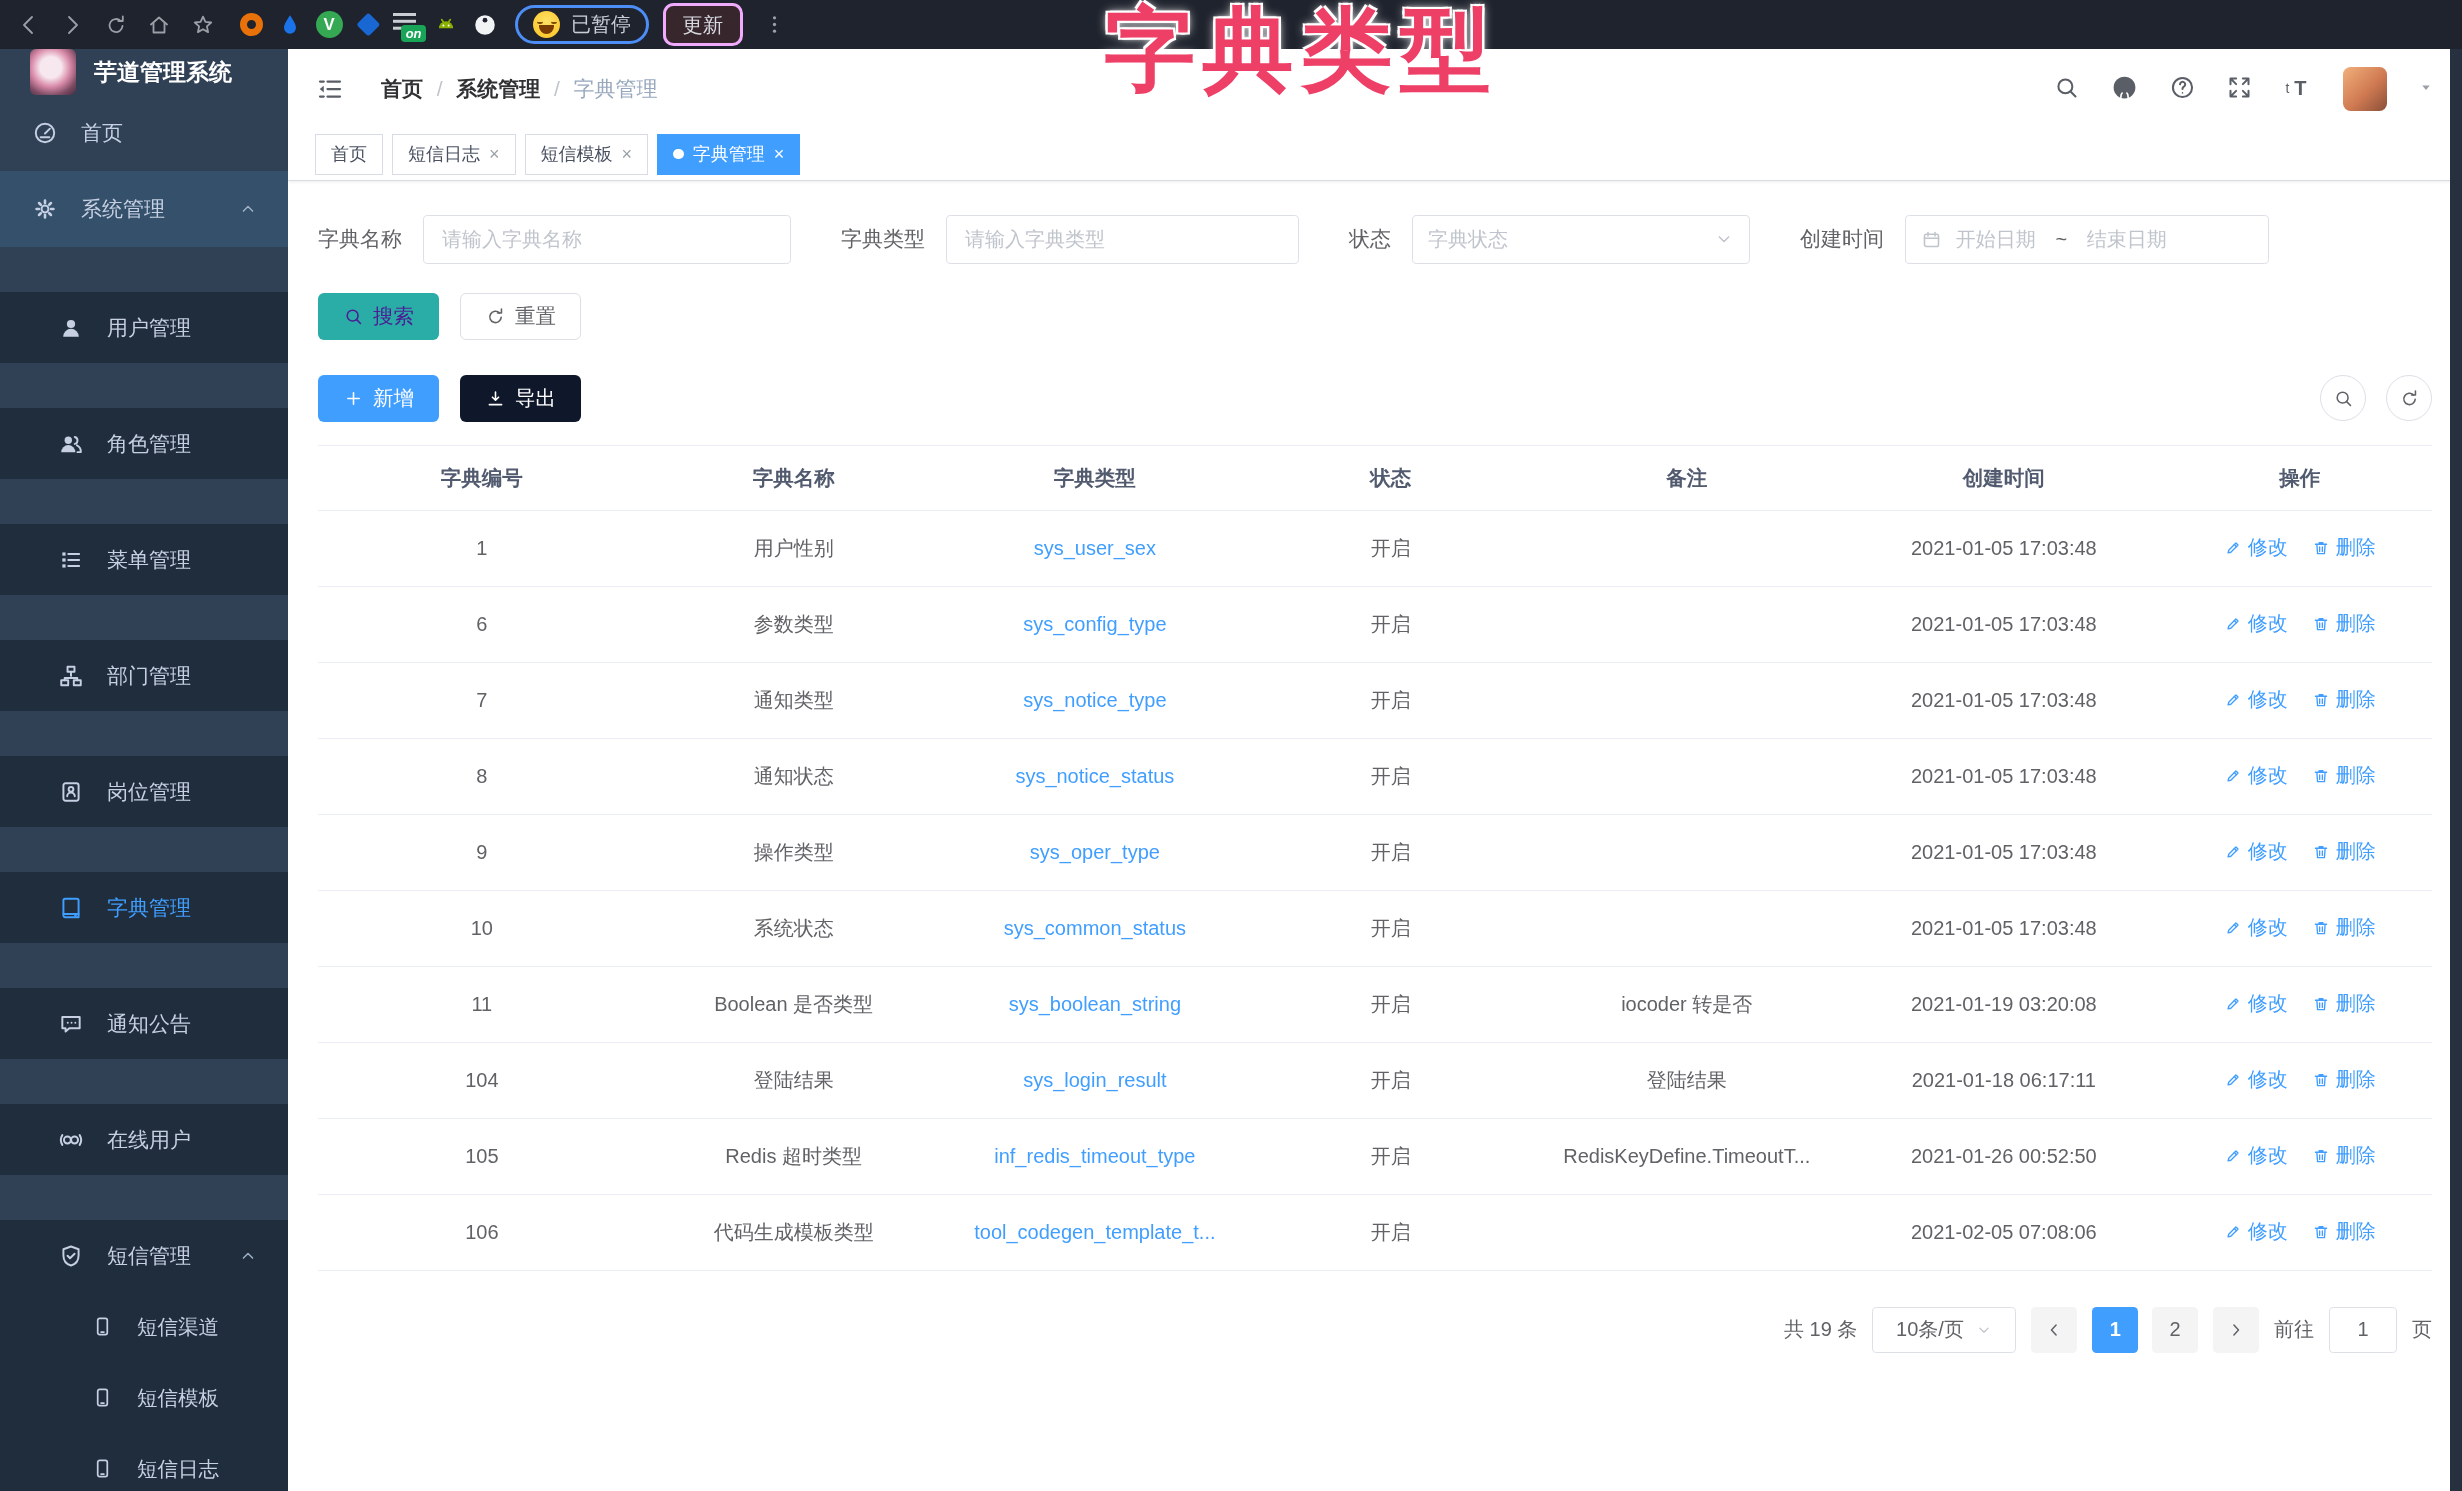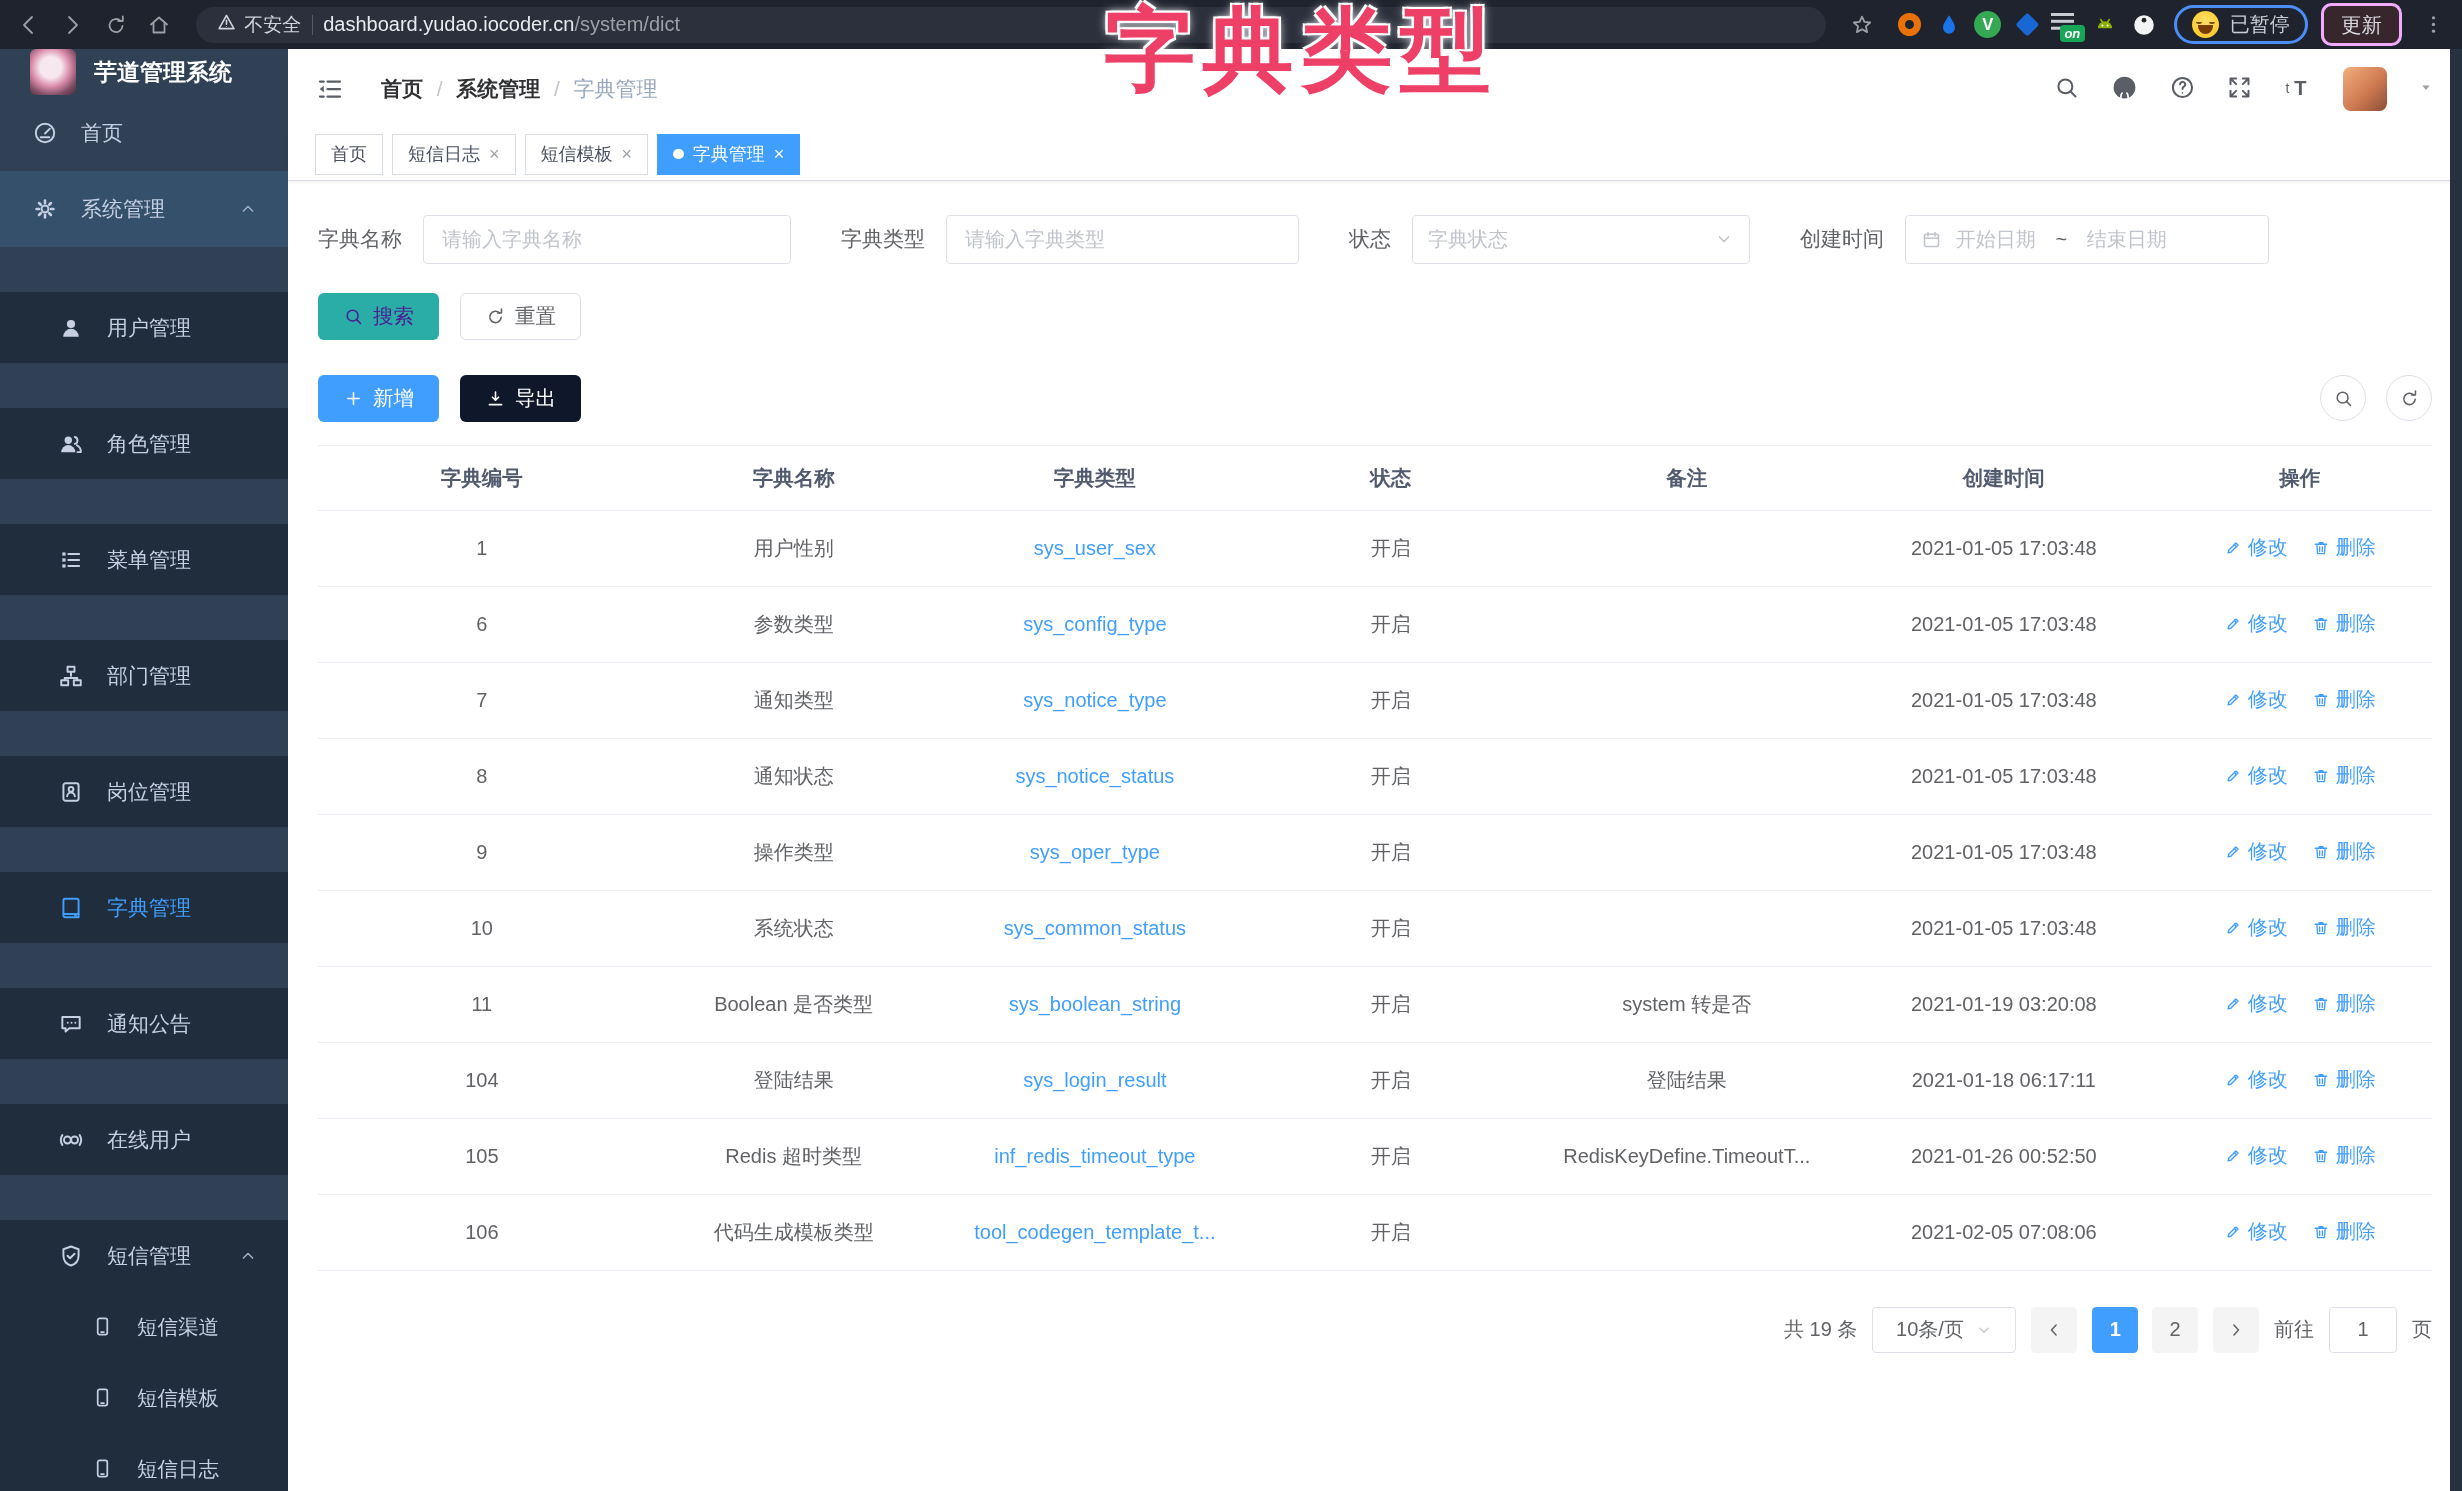--- a/index.html
+++ b/index.html
@@ -157,32 +157,20 @@
           <path d="M18.5 13a6.5 6.5 0 1 1-1.9-5.1"></path>
           <path d="M18.8 3.5 V8 h-4.5"></path>
         </svg>
       </span>
     <span class="icon-btn">
         <svg viewBox="0 0 24 24" class="" style="width:24px;height:24px;flex:0 0 auto" fill="none" stroke="currentColor" stroke-width="1.8" stroke-linecap="round" stroke-linejoin="round">
           <path d="M4 11.5 12 4.5 20 11.5"></path>
           <path d="M6.5 10 V19.5 H17.5 V10"></path>
         </svg>
       </span>
-    <div class="addr">
-      <span class="sec">
-        <span><svg viewBox="0 0 24 24" class="" style="width:21px;height:21px;flex:0 0 auto" fill="none" stroke="currentColor" stroke-width="1.8" stroke-linecap="round" stroke-linejoin="round">
-              <path d="M12 4 3.5 19 H20.5 Z"></path>
-              <path d="M12 9.5 v4.5"></path>
-              <circle cx="12" cy="16.6" r="0.6" fill="currentColor" stroke="none"></circle>
-            </svg></span>
-        <span>不安全</span>
-      </span>
-      <span class="div"></span>
-      <span class="url"><span>dashboard.yudao.iocoder.cn</span><span class="path">/system/dict</span></span>
-    </div>
     <div class="chrome-right">
       <span class="icon-btn">
           <svg viewBox="0 0 24 24" class="" style="width:24px;height:24px;flex:0 0 auto" fill="none" stroke="currentColor" stroke-width="1.8" stroke-linecap="round" stroke-linejoin="round">
             <path d="M12 3.6 14.4 8.9 20.2 9.5 15.9 13.4 17.1 19.1 12 16.2 6.9 19.1 8.1 13.4 3.8 9.5 9.6 8.9 Z"></path>
           </svg>
         </span>
       <div id="extensions" style="display:flex;align-items:center;gap:6px;">
           <span class="ext">
             <span class="ring" style="border-color:#e8710a"></span>
           </span>
@@ -680,21 +668,21 @@
                       <path d="M4.5 7 h15 M9.5 7 V5 h5 v2 M6.5 7 l.9 12.5 h9.2 L17.5 7 M10.2 10.5 v6 M13.8 10.5 v6"></path>
                     </svg>
                     <span>删除</span>
                   </span></td>
               </tr>
               <tr>
                 <td>11</td>
                 <td>Boolean 是否类型</td>
                 <td><span class="link">sys_boolean_string</span></td>
                 <td>开启</td>
-                <td>system 转是否</td>
+                <td>iocoder 转是否</td>
                 <td>2021-01-19 03:20:08</td>
                 <td><span class="row-act">
                     <svg viewBox="0 0 24 24" class="" style="width:18px;height:18px;flex:0 0 auto" fill="none" stroke="currentColor" stroke-width="1.8" stroke-linecap="round" stroke-linejoin="round">
                       <path d="M5.5 18.5 l.8-3.6 9.6-9.6 2.8 2.8 -9.6 9.6 z"></path>
                       <path d="M13.8 7.4 l2.8 2.8"></path>
                     </svg>
                     <span>修改</span>
                   </span><span class="row-act">
                     <svg viewBox="0 0 24 24" class="" style="width:18px;height:18px;flex:0 0 auto" fill="none" stroke="currentColor" stroke-width="1.8" stroke-linecap="round" stroke-linejoin="round">
                       <path d="M4.5 7 h15 M9.5 7 V5 h5 v2 M6.5 7 l.9 12.5 h9.2 L17.5 7 M10.2 10.5 v6 M13.8 10.5 v6"></path>

